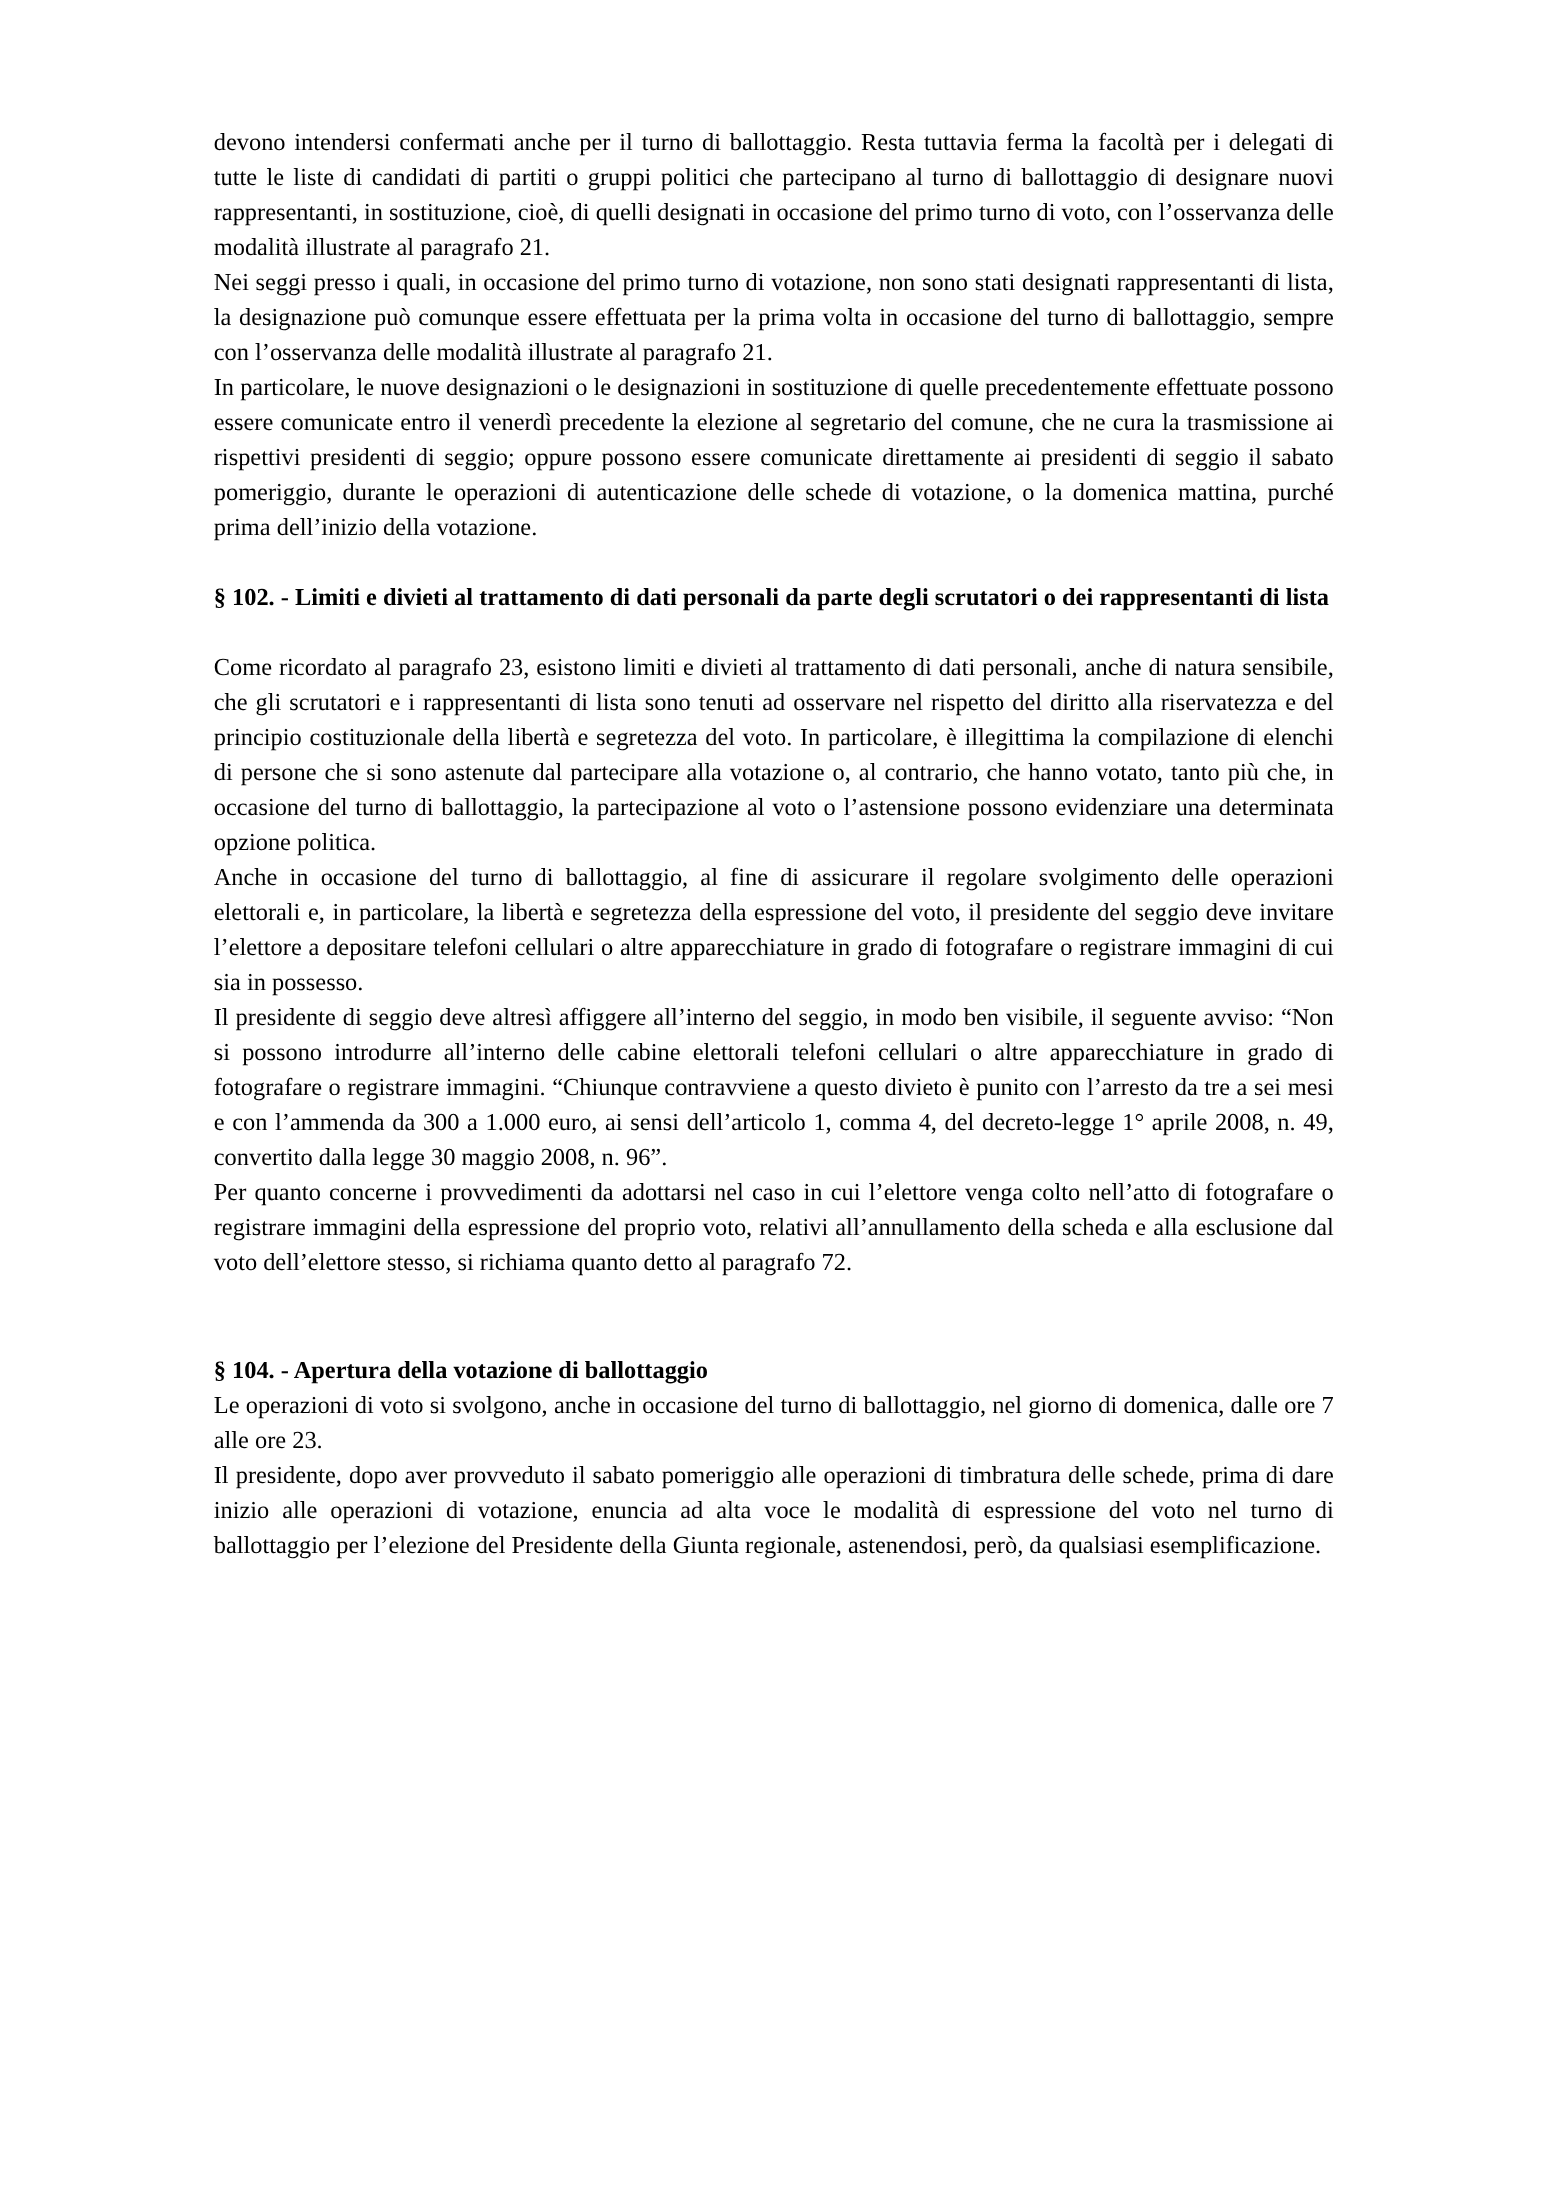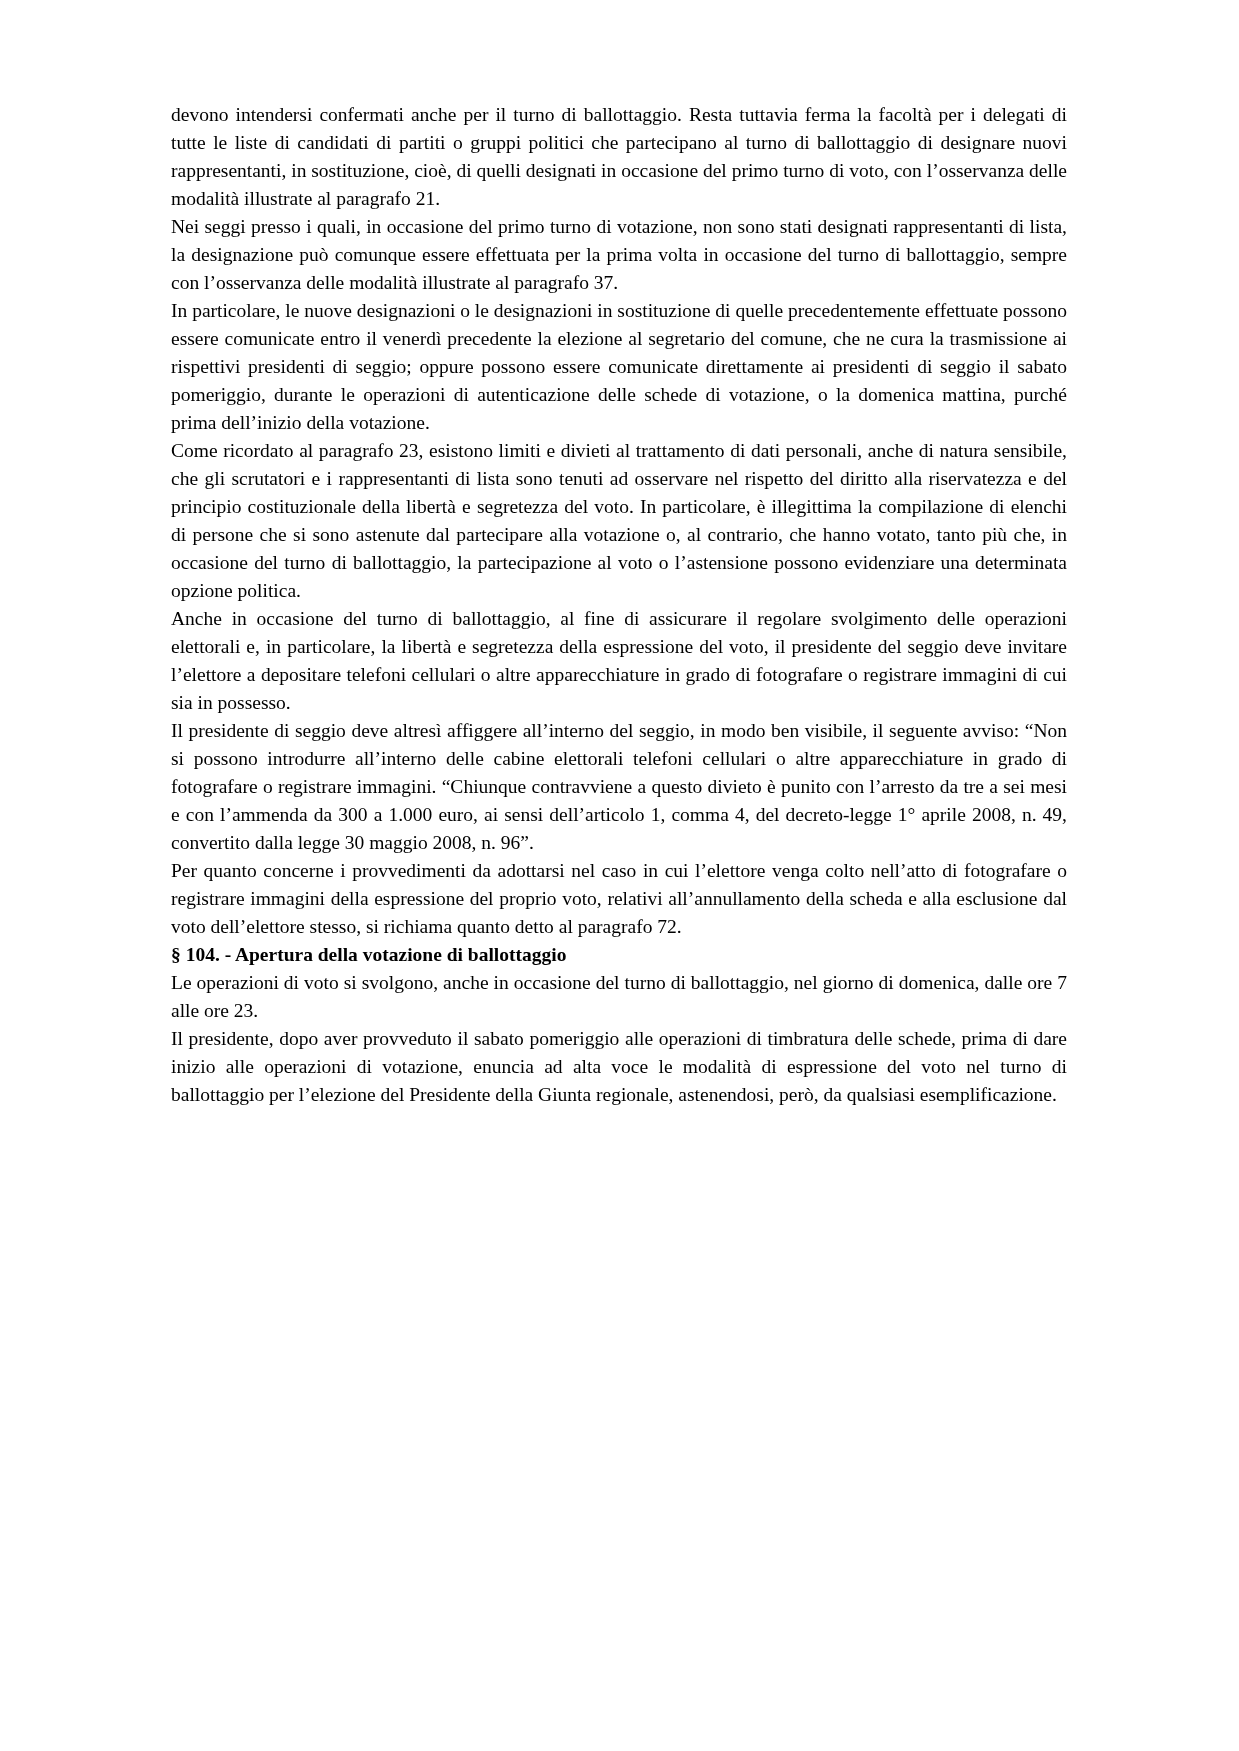--- a/index.html
+++ b/index.html
@@ -25,35 +25,36 @@
     text-align: justify;
   }
   .heading {
     margin: 0;
     font-weight: bold;
     font-size: 19.5px;
     line-height: 28px;
     text-align: justify;
   }
   .mt-1 { margin-top: 28px; }
-  .mt-2 { }
+  .mt-2 { margin-top: 58px; }
   .mb-1 { margin-bottom: 28px; }
   .justify-last { text-align-last: justify; }
 </style>
 </head>
 <body>
 
 <main class="page">
 
   <p class="para">devono intendersi confermati anche per il turno di ballottaggio. Resta tuttavia ferma la facoltà per i delegati di tutte le liste di candidati di partiti o gruppi politici che partecipano al turno di ballottaggio di designare nuovi rappresentanti, in sostituzione, cioè, di quelli designati in occasione del primo turno di voto, con l’osservanza delle modalità illustrate al paragrafo 21.</p>
 
-  <p class="para">Nei seggi presso i quali, in occasione del primo turno di votazione, non sono stati designati rappresentanti di lista, la designazione può comunque essere effettuata per la prima volta in occasione del turno di ballottaggio, sempre con l’osservanza delle modalità illustrate al paragrafo 37.</p>
+  <p class="para">Nei seggi presso i quali, in occasione del primo turno di votazione, non sono stati designati rappresentanti di lista, la designazione può comunque essere effettuata per la prima volta in occasione del turno di ballottaggio, sempre con l’osservanza delle modalità illustrate al paragrafo 21.</p>
 
   <p class="para">In particolare, le nuove designazioni o le designazioni in sostituzione di quelle precedentemente effettuate possono essere comunicate entro il venerdì precedente la elezione al segretario del comune, che ne cura la trasmissione ai rispettivi presidenti di seggio; oppure possono essere comunicate direttamente ai presidenti di seggio il sabato pomeriggio, durante le operazioni di autenticazione delle schede di votazione, o la domenica mattina, purché prima dell’inizio della votazione.</p>
 
+  <h2 class="heading mt-1 mb-1">§ 102. - Limiti e divieti al trattamento di dati personali da parte degli scrutatori o dei rappresentanti di lista</h2>
 
   <p class="para">Come ricordato al paragrafo 23, esistono limiti e divieti al trattamento di dati personali, anche di natura sensibile, che gli scrutatori e i rappresentanti di lista sono tenuti ad osservare nel rispetto del diritto alla riservatezza e del principio costituzionale della libertà e segretezza del voto. In particolare, è illegittima la compilazione di elenchi di persone che si sono astenute dal partecipare alla votazione o, al contrario, che hanno votato, tanto più che, in occasione del turno di ballottaggio, la partecipazione al voto o l’astensione possono evidenziare una determinata opzione politica.</p>
 
 
   <p class="para">Anche in occasione del turno di ballottaggio, al fine di assicurare il regolare svolgimento delle operazioni elettorali e, in particolare, la libertà e segretezza della espressione del voto, il presidente del seggio deve invitare l’elettore a depositare telefoni cellulari o altre apparecchiature in grado di fotografare o registrare immagini di cui sia in possesso.</p>
 
   <p class="para">Il presidente di seggio deve altresì affiggere all’interno del seggio, in modo ben visibile, il seguente avviso: “Non si possono introdurre all’interno delle cabine elettorali telefoni cellulari o altre apparecchiature in grado di fotografare o registrare immagini. “Chiunque contravviene a questo divieto è punito con l’arresto da tre a sei mesi e con l’ammenda da 300 a 1.000 euro, ai sensi dell’articolo 1, comma 4, del decreto-legge 1° aprile 2008, n. 49, convertito dalla legge 30 maggio 2008, n. 96”.</p>
 
   <p class="para">Per quanto concerne i provvedimenti da adottarsi nel caso in cui l’elettore venga colto nell’atto di fotografare o registrare immagini della espressione del proprio voto, relativi all’annullamento della scheda e alla esclusione dal voto dell’elettore stesso, si richiama quanto detto al paragrafo 72.</p>
 

